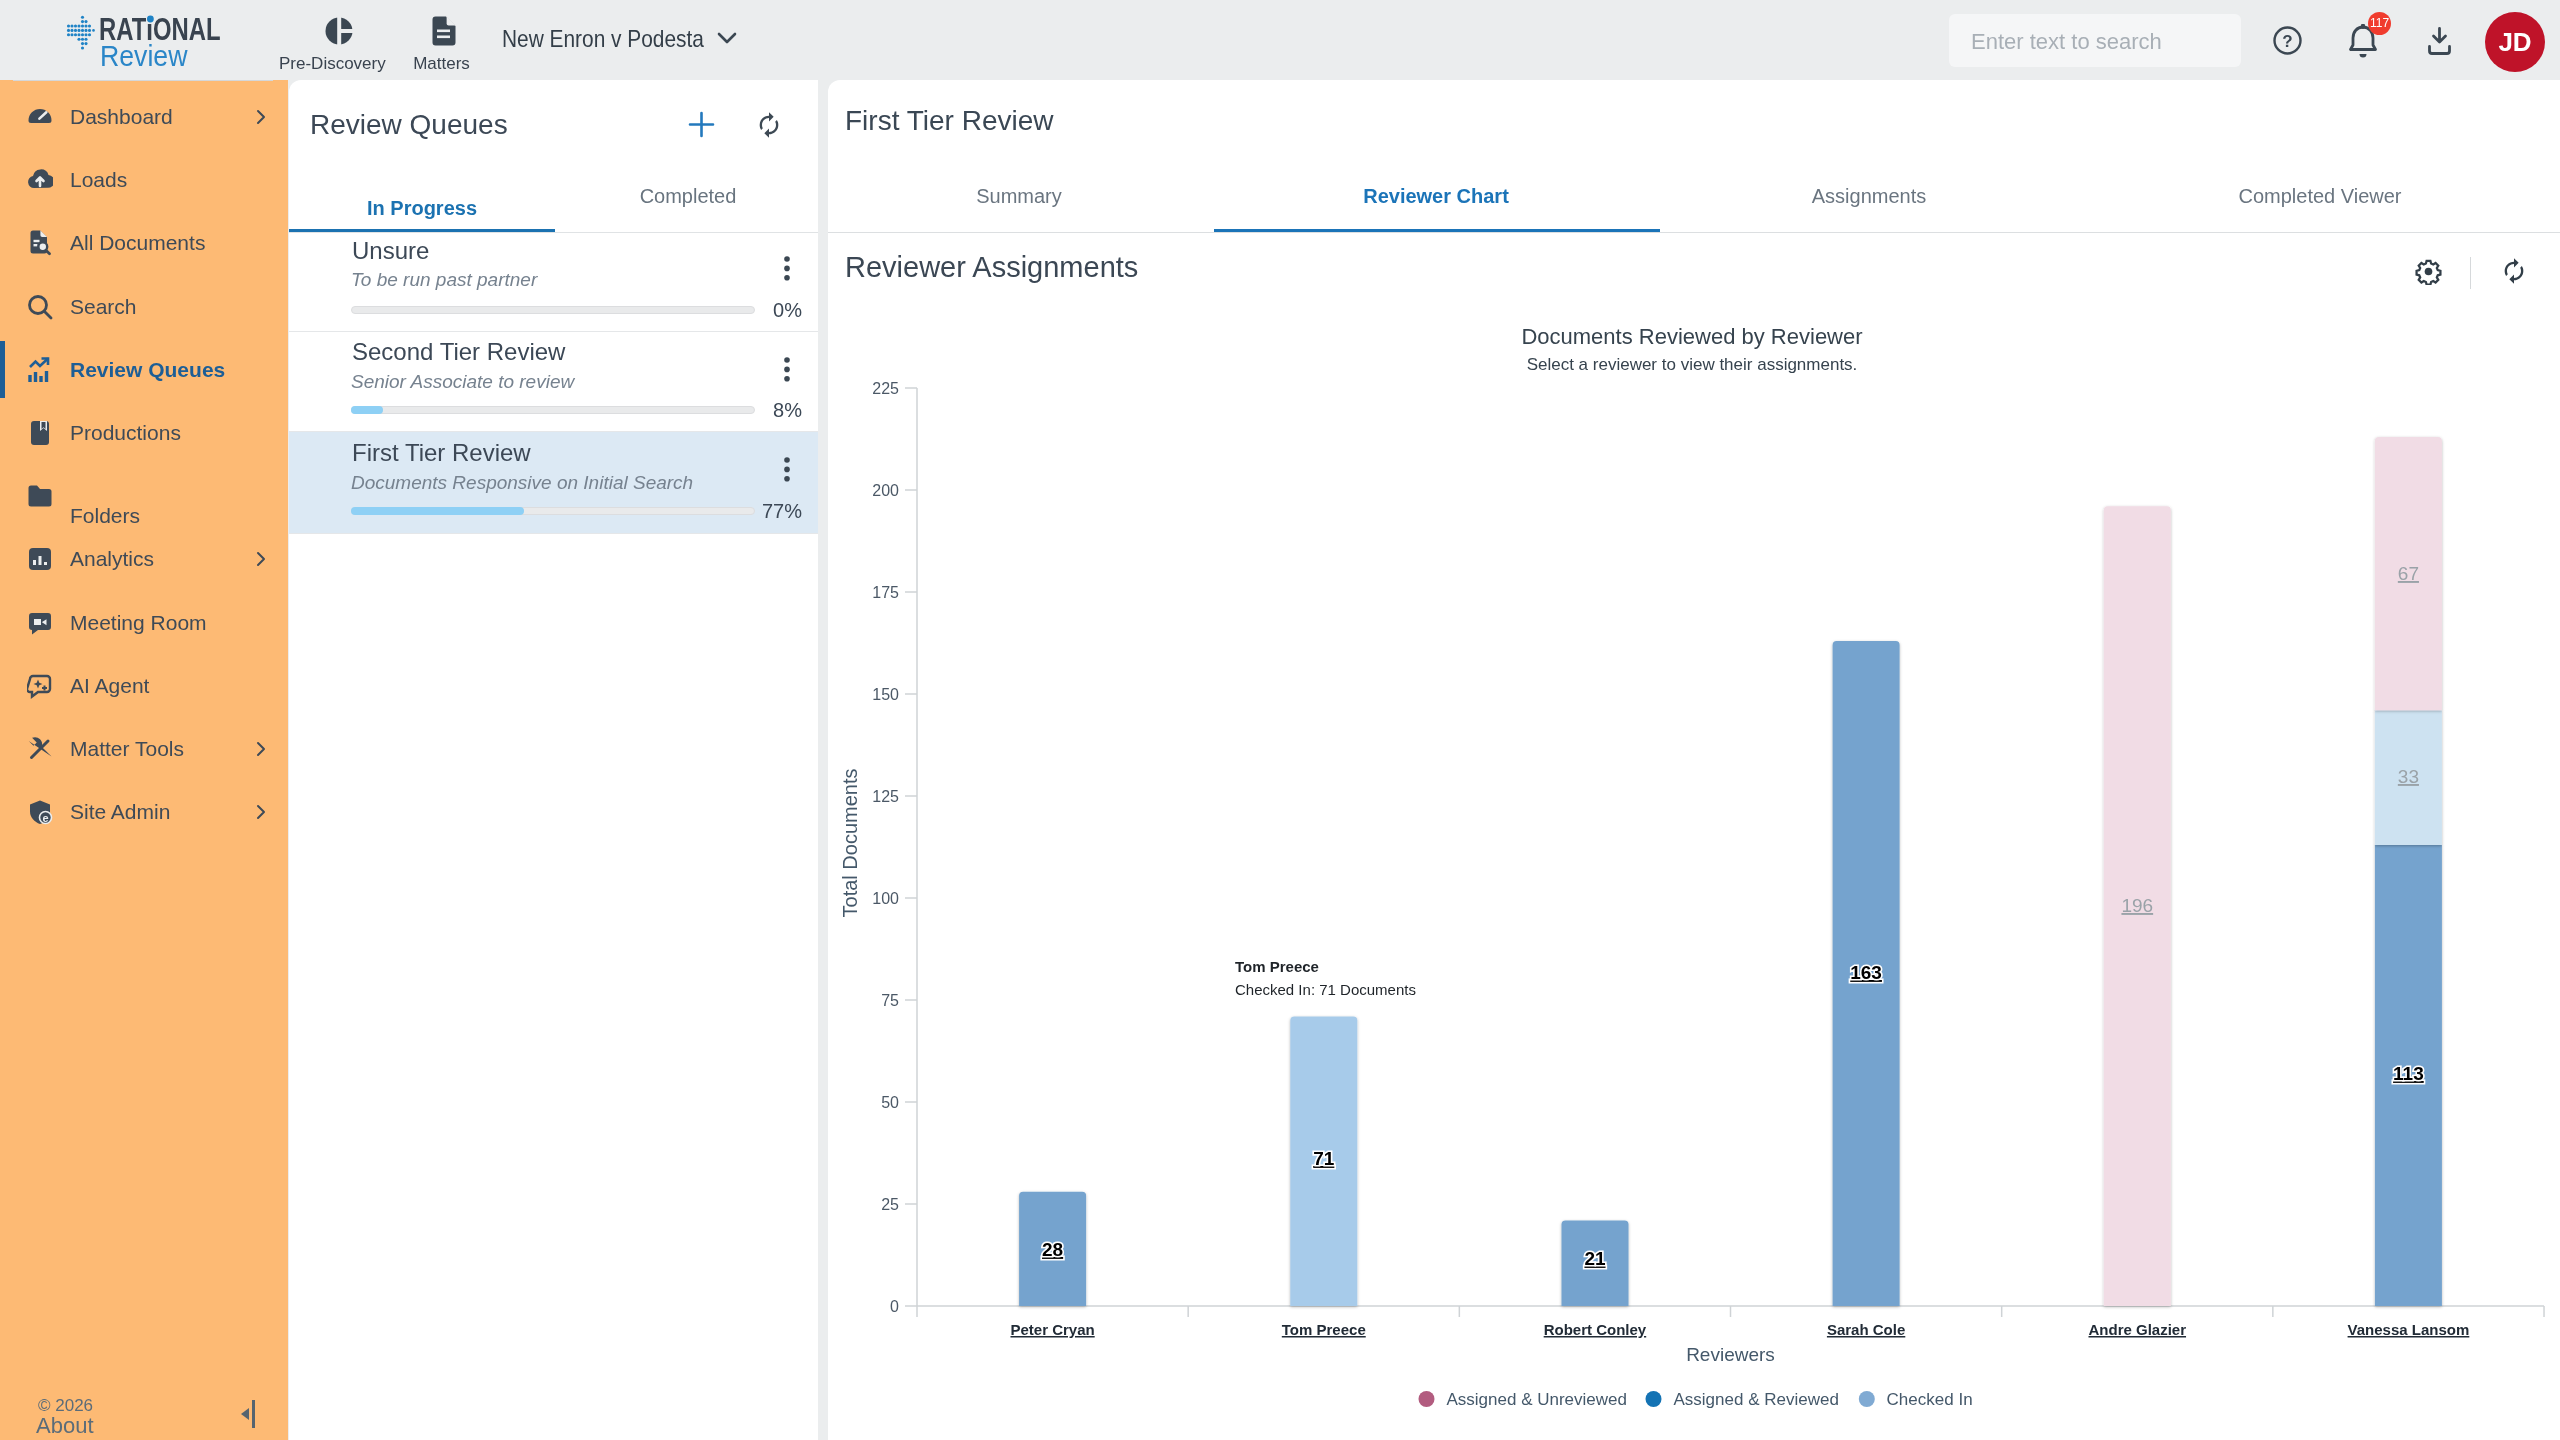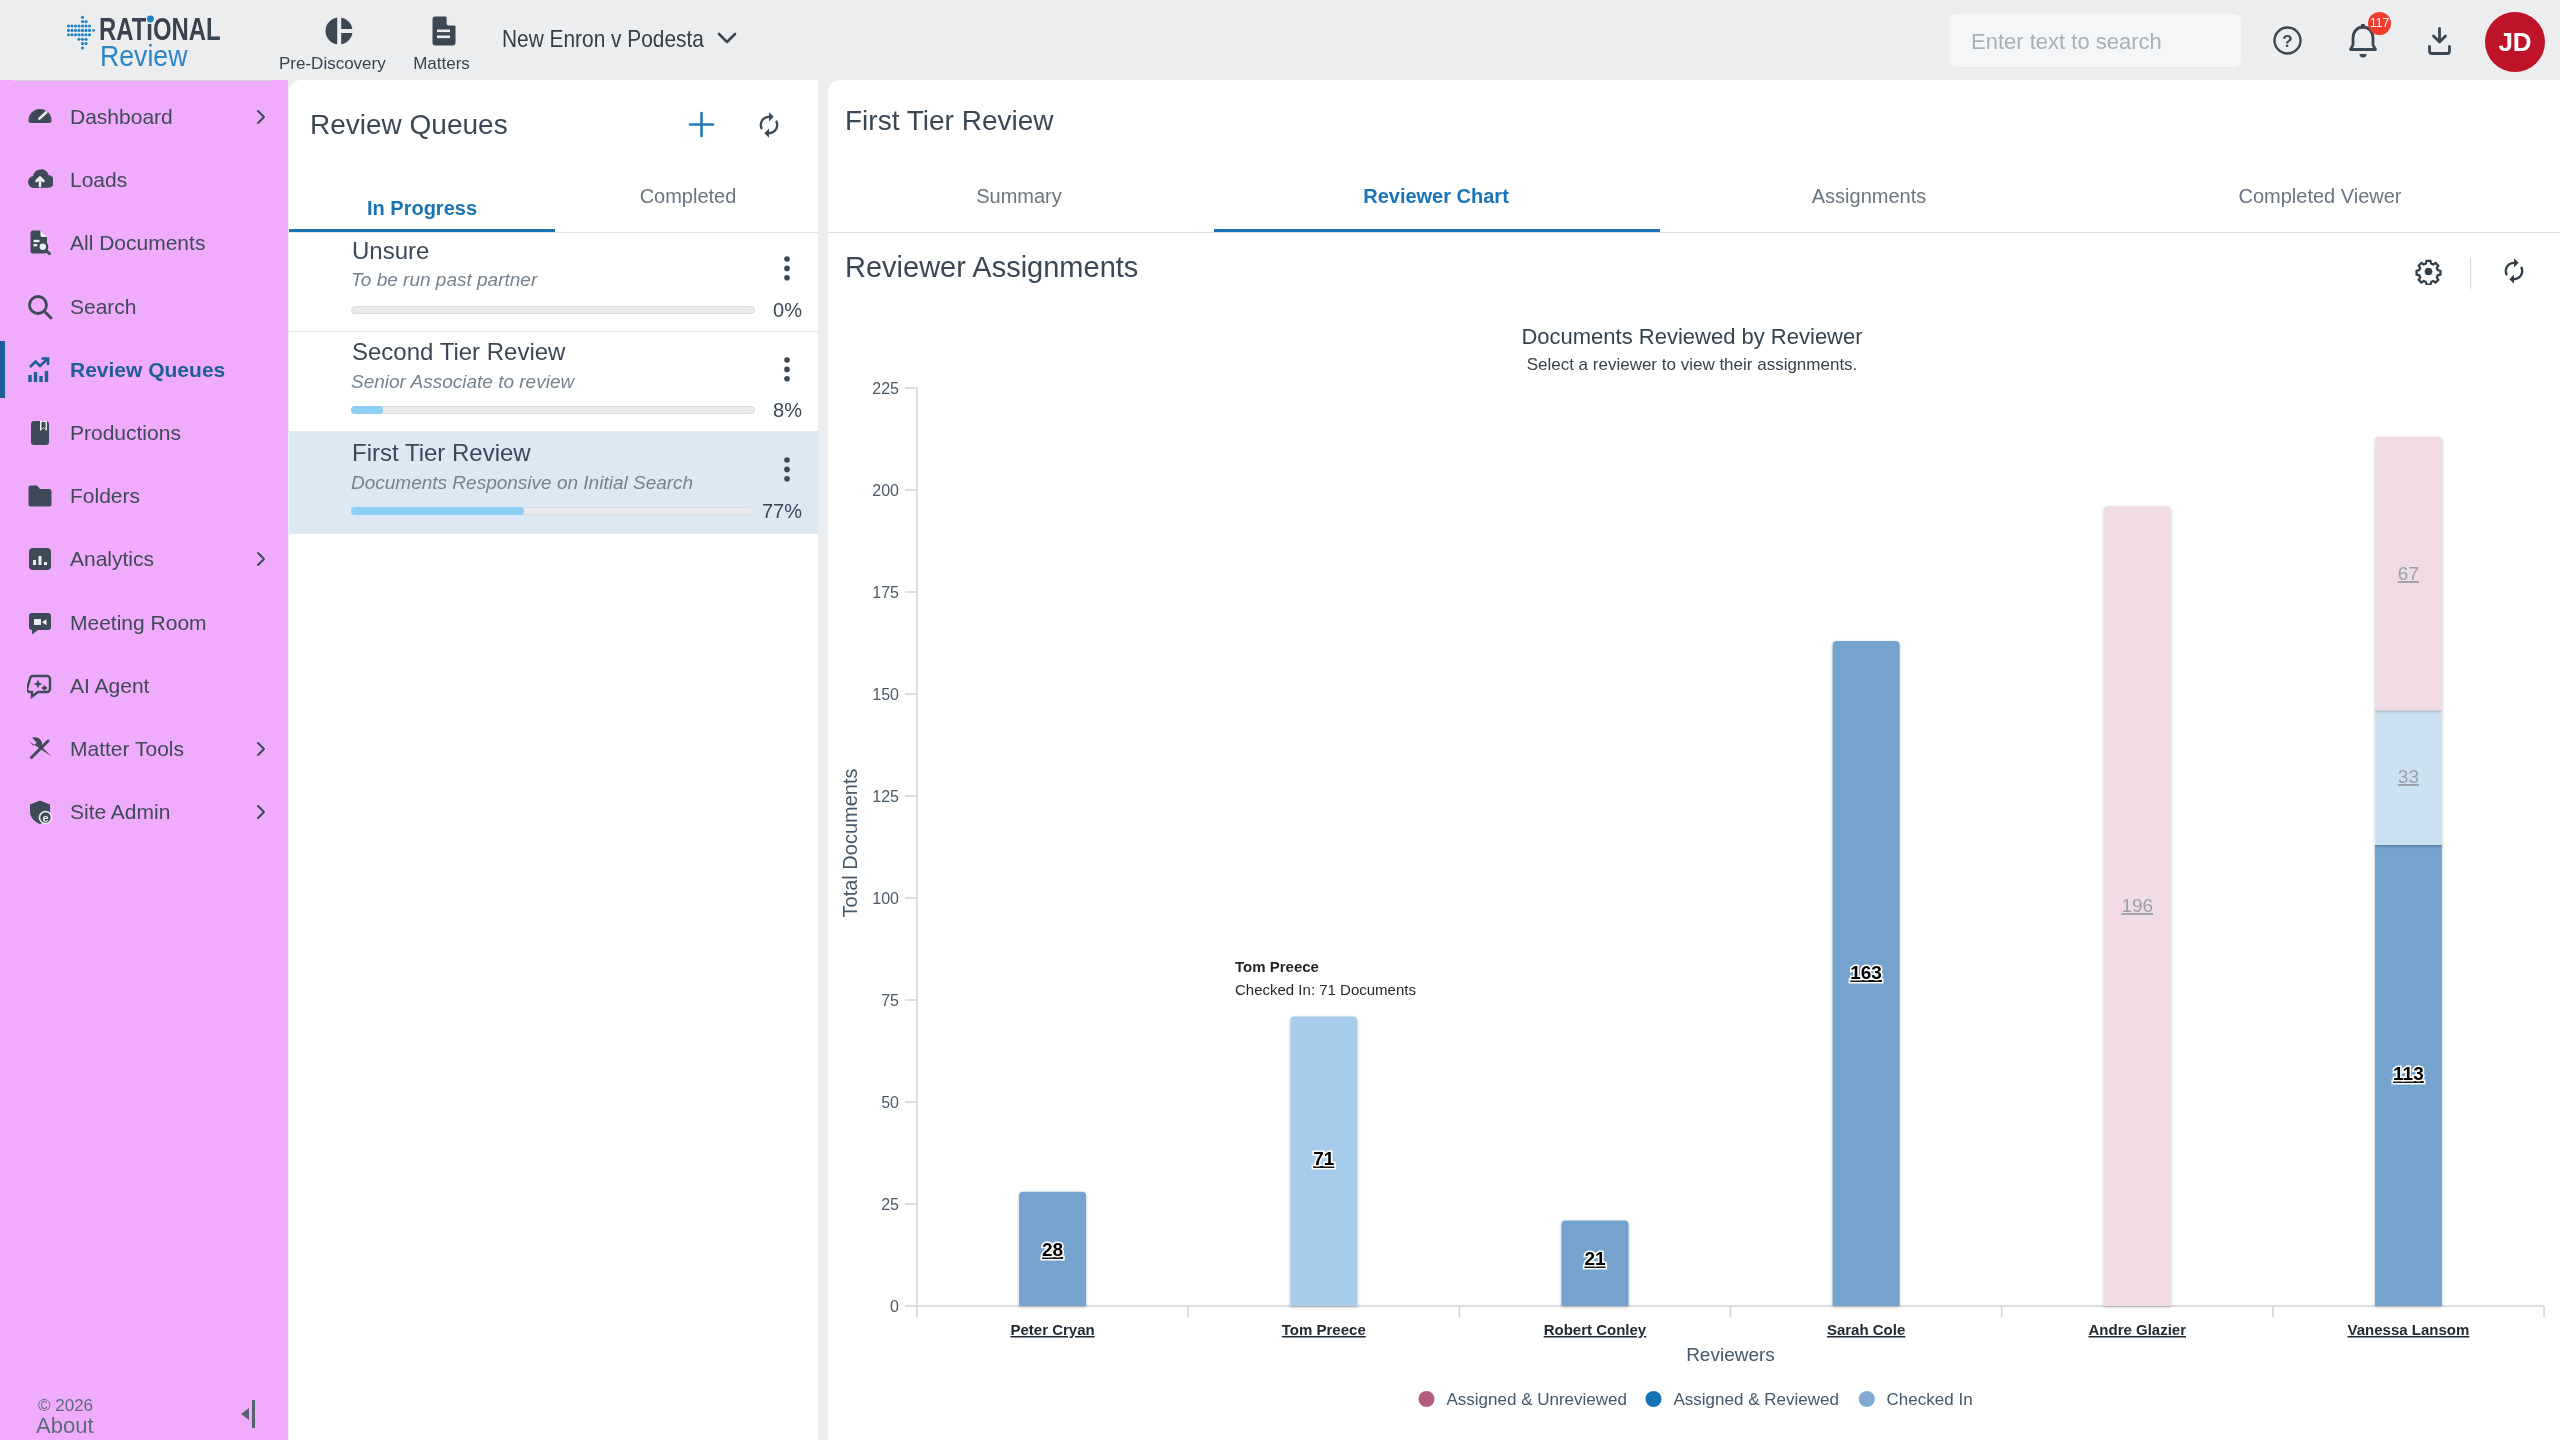--- a/index.html
+++ b/index.html
@@ -1,19 +1,19 @@
 <!DOCTYPE html>
 <html><head>
 <meta charset="utf-8">
 <style>
   * { margin:0; padding:0; box-sizing:border-box; }
   html,body { width:2560px; height:1440px; overflow:hidden; background:#ebedee; font-family:"Liberation Sans", sans-serif; }
   .abs { position:absolute; }
   #topbar { position:absolute; left:0; top:0; width:2560px; height:80px; background:#ebedee; }
-  #sidebar { position:absolute; left:0; top:80px; width:288px; height:1360px; background:#f0abfc;text-decoration:underline; }
+  #sidebar { position:absolute; left:0; top:80px; width:288px; height:1360px; background:#fdba74;text-decoration:underline; }
   #midpanel { position:absolute; left:289px; top:80px; width:529px; height:1360px; background:#ffffff; border-radius:12px 0 0 0; }
   #rightpanel { position:absolute; left:828px; top:80px; width:1732px; height:1360px; background:#ffffff; border-radius:12px 0 0 0; }
   .navitem { position:absolute; left:0; width:288px; height:63px; }
   .navtxt { position:absolute; left:70px; top:50%; transform:translateY(-50%); font-size:21px; color:#3a4551; }
   .navico { position:absolute; left:27px; top:50%; transform:translateY(-50%); width:26px; height:26px; }
   .navchev { position:absolute; left:252px; top:50%; transform:translateY(-50%); width:18px; height:18px; }
 </style>
 </head>
 <body>
 
@@ -158,21 +158,21 @@
           <path d="M4 4 a3 3 0 0 1 3-3 h12 a3 3 0 0 1 3 3 v18 a3 3 0 0 1 -3 3 h-12 a3 3 0 0 1 -3-3 z" fill="#3e4a57"></path>
           <path d="M13 1 v10 l3.5-3 3.5 3 v-10 z" fill="#ebedee"></path>
           <path d="M14.5 2 v7 l2-1.7 2 1.7 v-7 z" fill="#3e4a57"></path>
         </svg>
         <div class="navtxt" style="color:#3e4a57;">Productions</div>
       </div>
       <div class="navitem" style="top:384.70000000000005px;">
         <svg class="navico" viewBox="0 0 26 26">
           <path d="M1.5 5 a2.5 2.5 0 0 1 2.5-2.5 h6 l3 3.5 h9 a2.5 2.5 0 0 1 2.5 2.5 v12.5 a2.5 2.5 0 0 1 -2.5 2.5 h-18 a2.5 2.5 0 0 1 -2.5-2.5 z" fill="#3e4a57"></path>
         </svg>
-        <div class="navtxt" style="color:#3e4a57;">Folders</div>
+        <div class="navtxt" style="color:#3e4a57;margin-top:20px;">Folders</div>
       </div>
       <div class="navitem" style="top:447.90000000000003px;">
         <svg class="navico" viewBox="0 0 26 26">
           <rect x="2" y="2" width="22" height="22" rx="4" fill="#3e4a57"></rect>
           <path d="M7.5 19 v-5 M13 19 v-9 M18.5 19 v-3" stroke="#ebedee" stroke-width="3"></path>
         </svg>
         <div class="navtxt" style="color:#3e4a57;">Analytics</div>
         <svg class="navchev" viewBox="0 0 18 18">
           <path d="M6 3 L12 9 L6 15" fill="none" stroke="#3e4a57" stroke-width="2" stroke-linecap="round" stroke-linejoin="round"></path>
         </svg>

